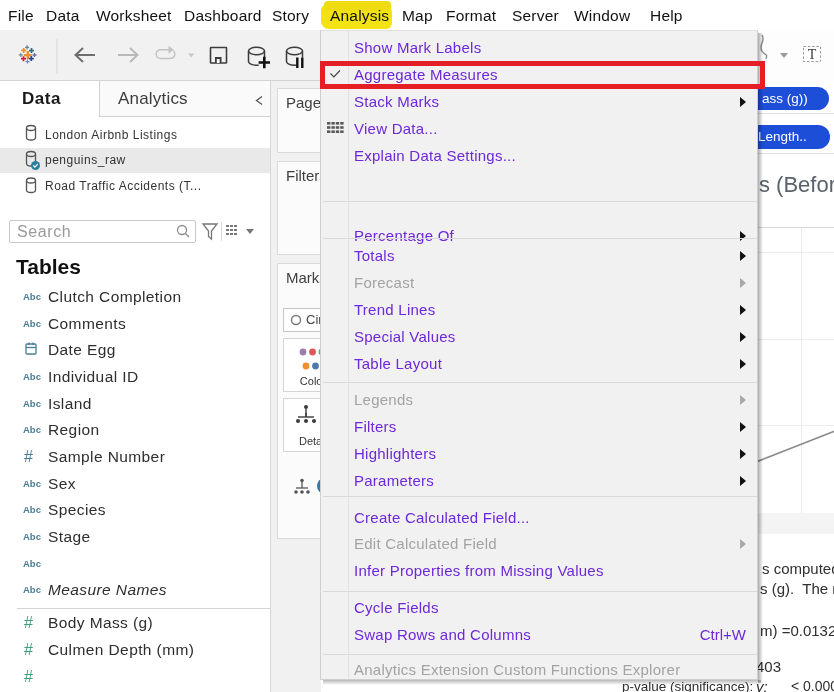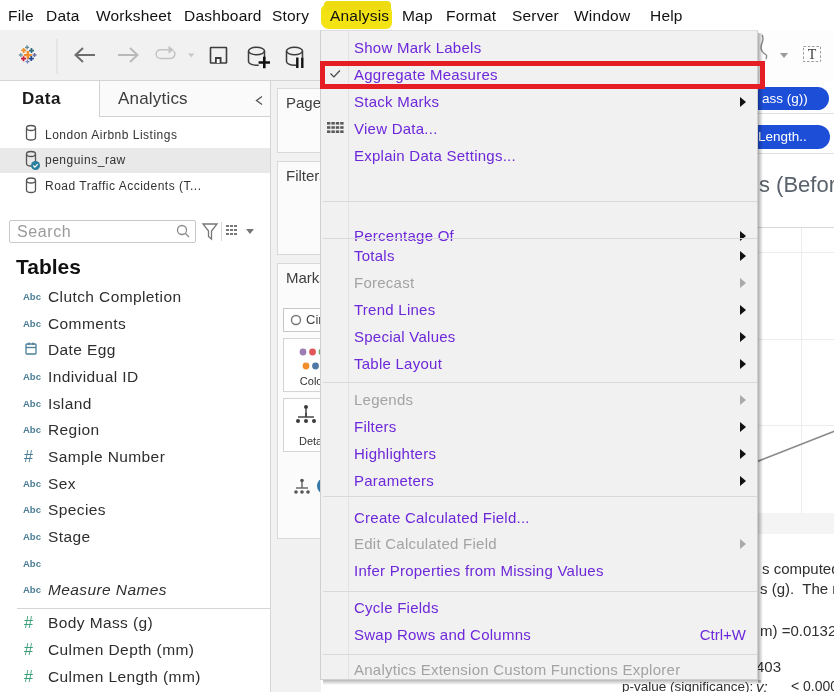--- a/index.html
+++ b/index.html
@@ -238,21 +238,20 @@
     <div class="field" style="top:528px;">
         <span class="icon num" style="color:#3fa07c;">#</span>
         <span class="txt">Body Mass (g)</span>
       </div>
     <div class="field" style="top:555px;">
         <span class="icon num" style="color:#3fa07c;">#</span>
         <span class="txt">Culmen Depth (mm)</span>
       </div>
     <div class="field" style="top:582px;">
         <span class="icon num" style="color:#3fa07c;">#</span>
-        <span class="txt">Culmen Length (mm)</span>
       </div>
   </div>
 
   <svg width="30" height="500" style="position:absolute;left:20px;top:262px;z-index:2;">
 
     <g stroke="#4a7d96" stroke-width="1.3" fill="none">
       <rect x="6" y="82" width="10" height="10" rx="1"></rect>
       <line x1="6" y1="85.5" x2="16" y2="85.5"></line>
       <line x1="9" y1="80.5" x2="9" y2="83"></line>
       <line x1="13" y1="80.5" x2="13" y2="83"></line>

